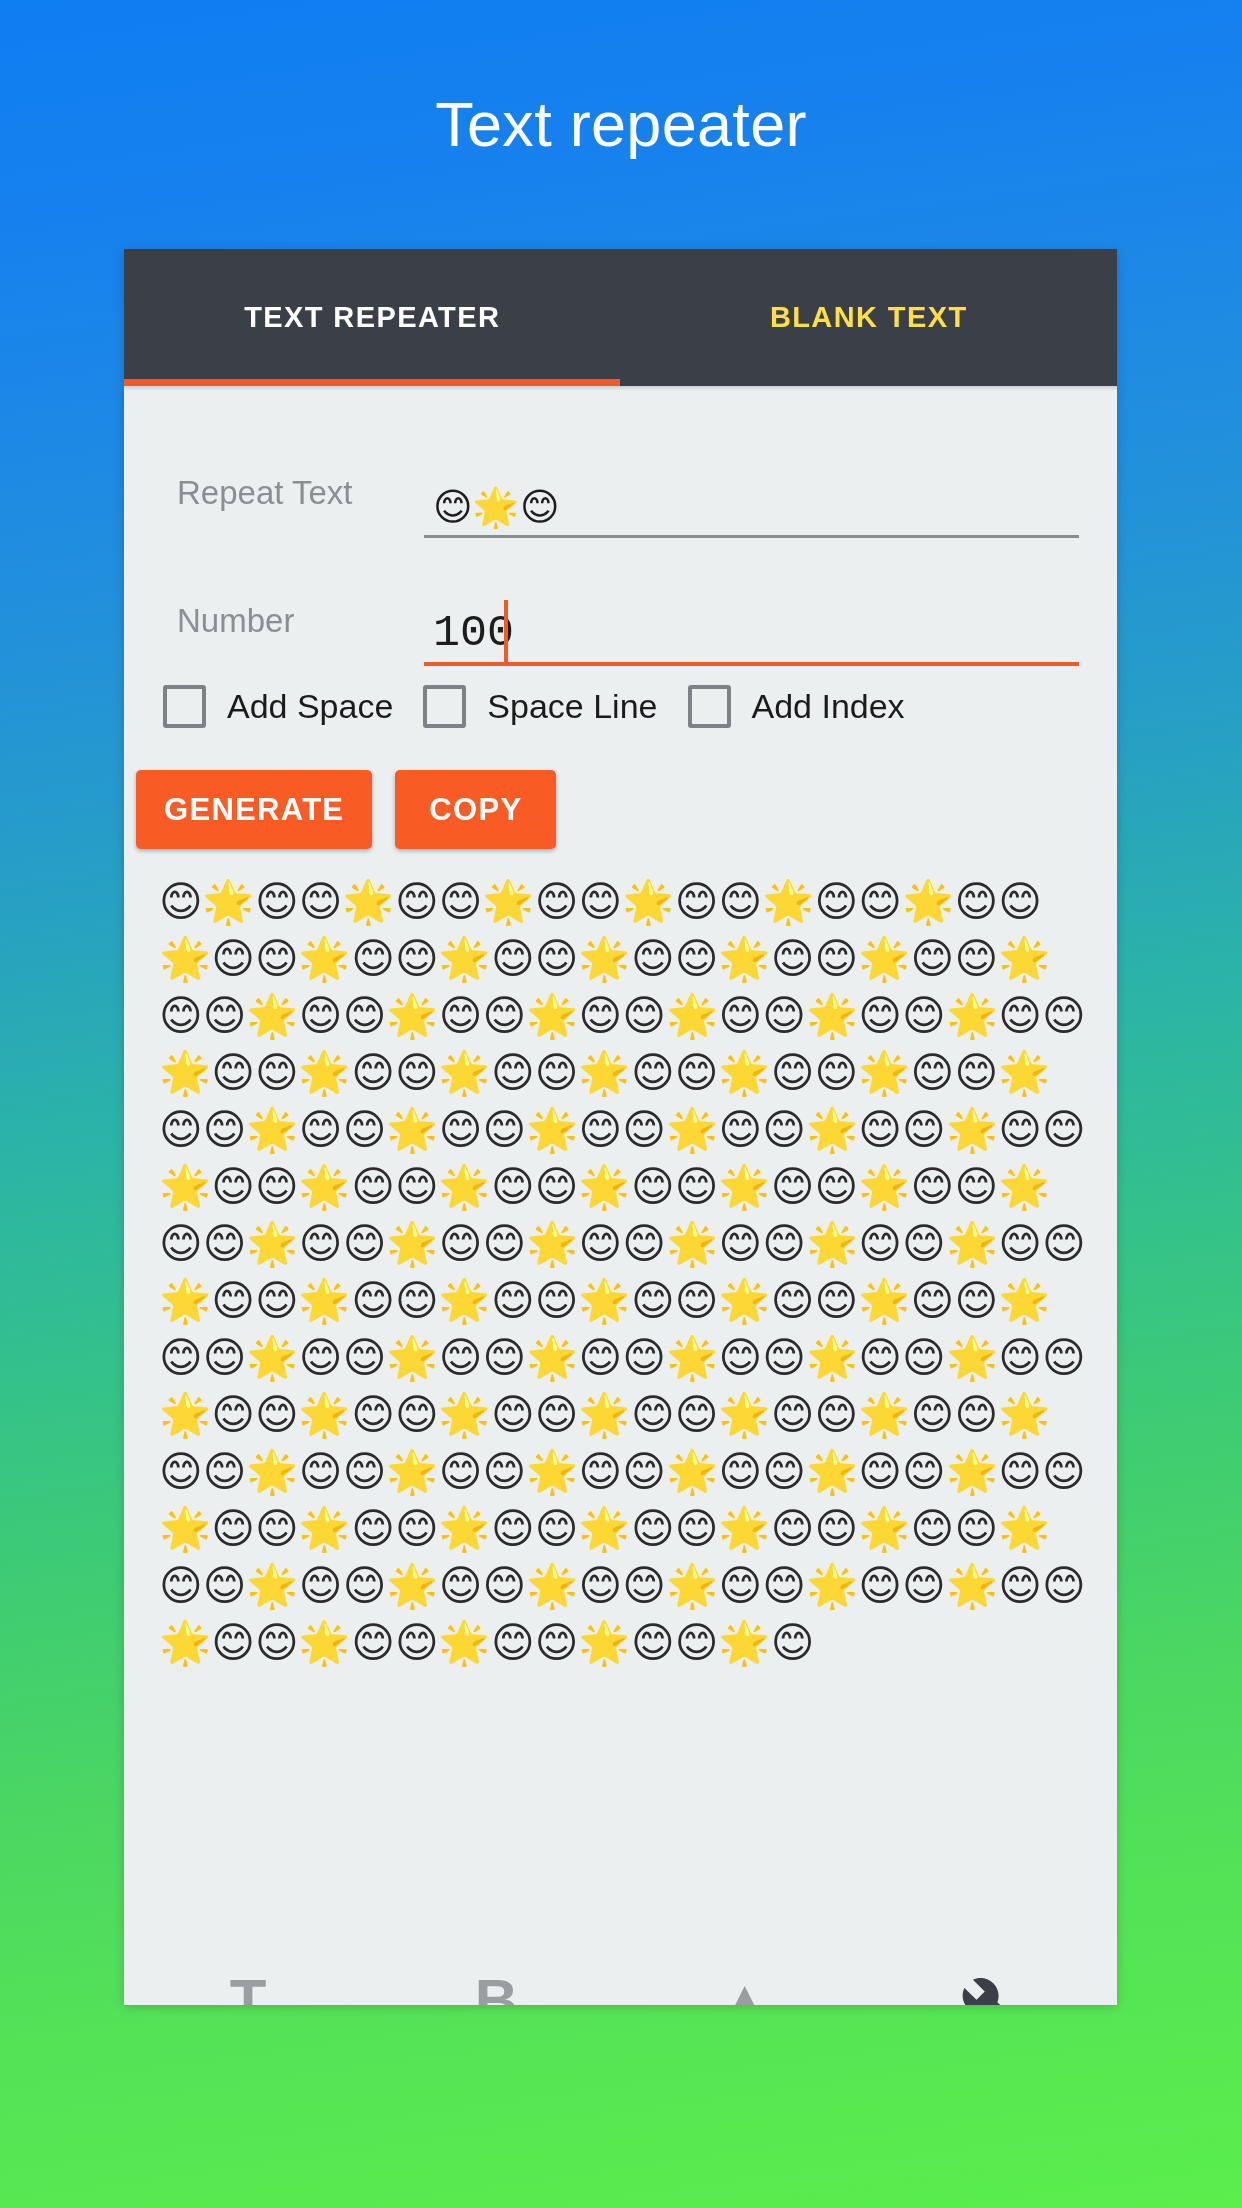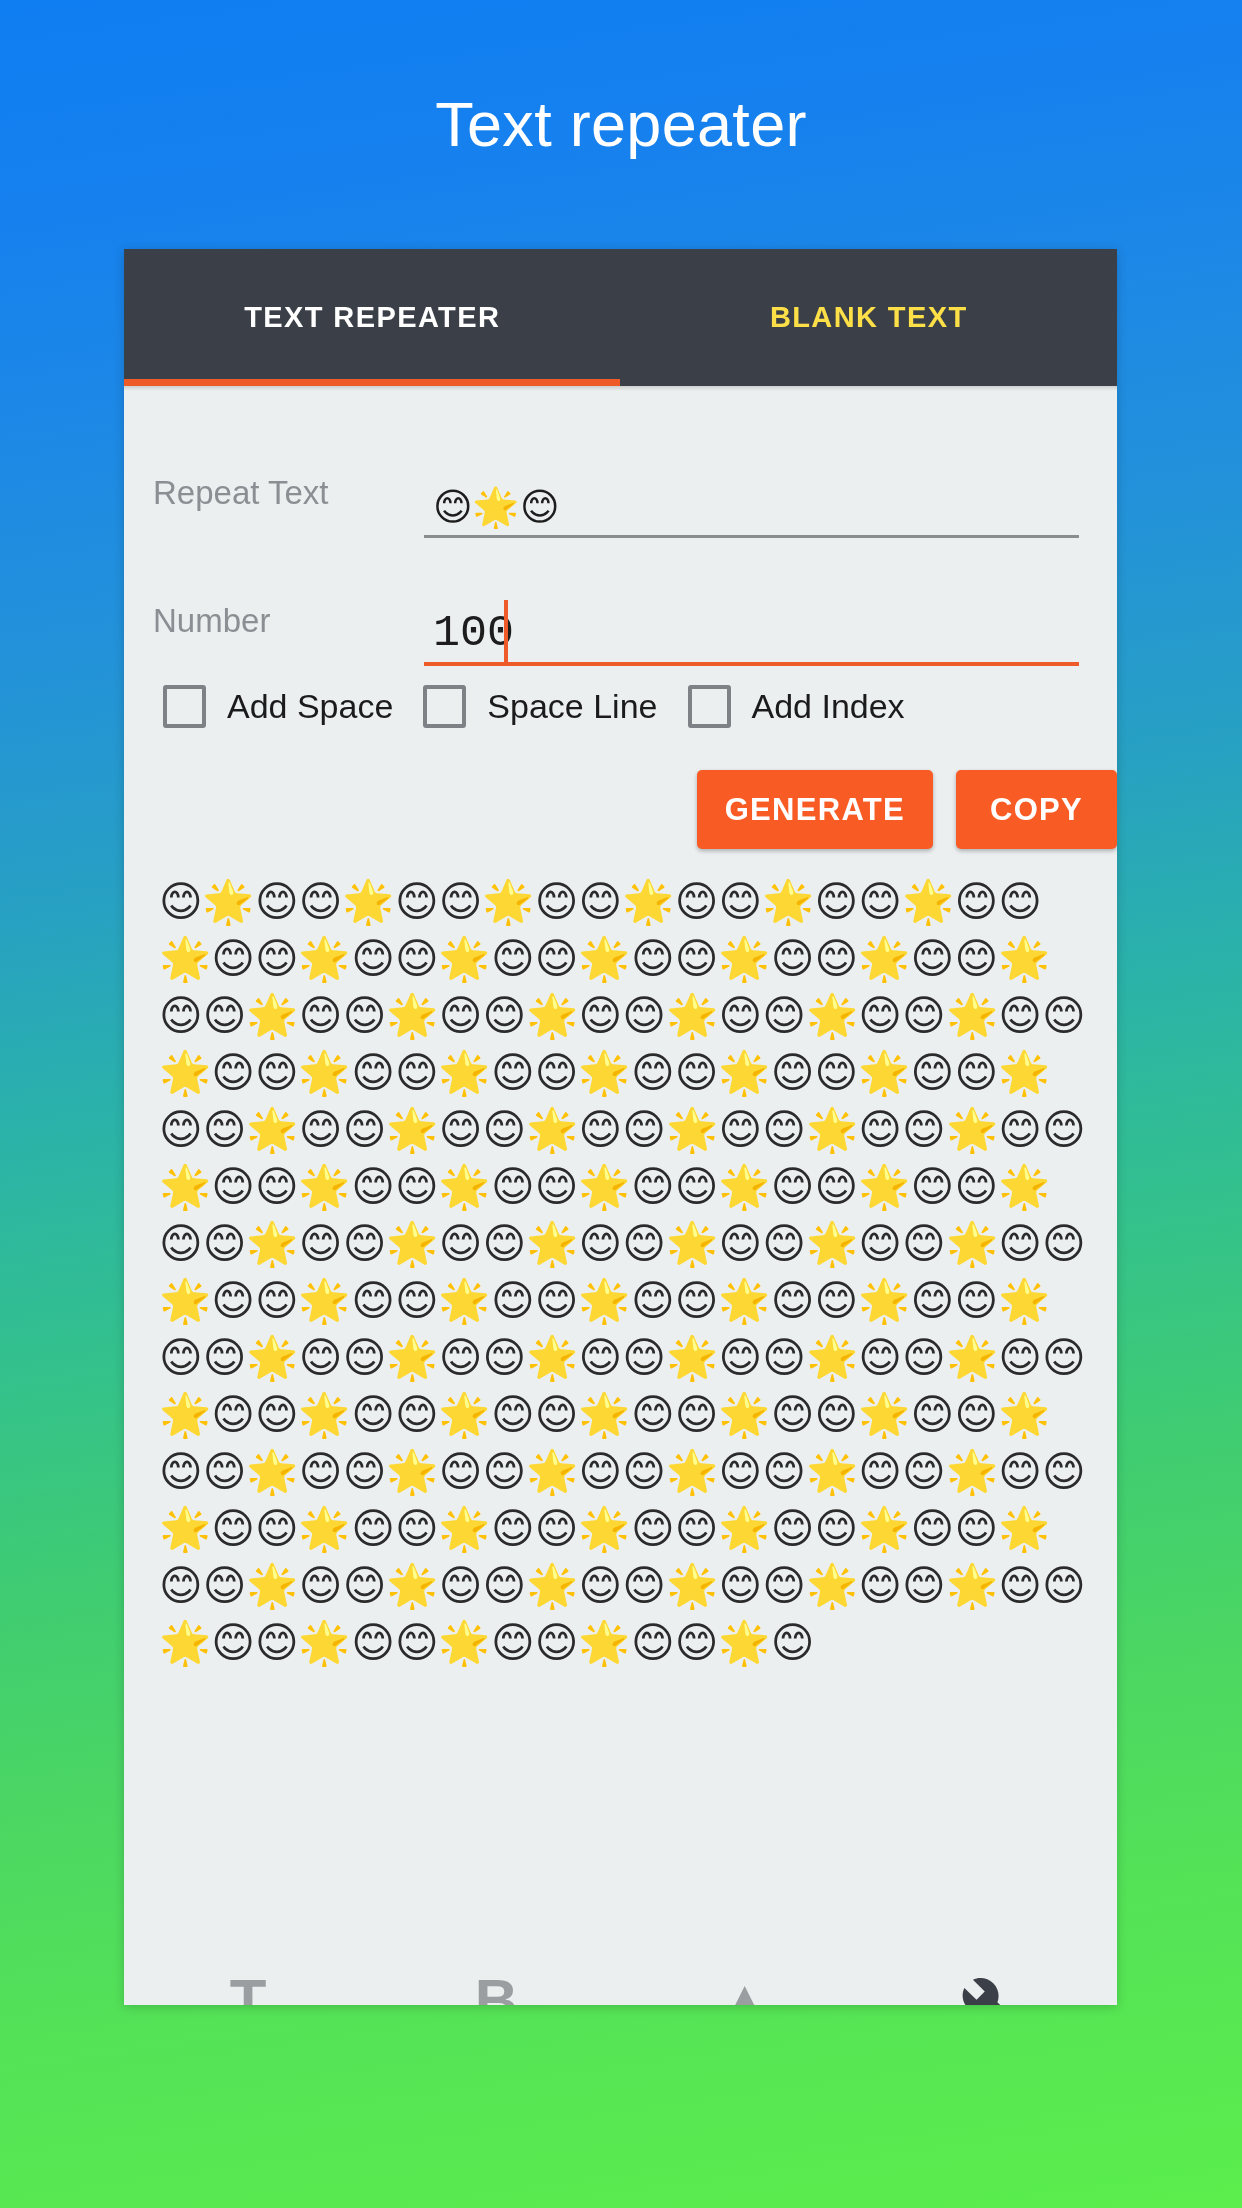--- a/index.html
+++ b/index.html
@@ -81,21 +81,21 @@
   .form { padding:0 0 0 0; }
 
   .field-row {
     position:relative;
     display:flex;
     align-items:flex-end;
     height:104px;
   }
   .field-label {
     position:absolute;
-    left:29px;
+    left:53px;
     bottom:26px;
     font-size:33px;
     color:#8b8f93;
     font-weight:400;
   }
   .field-input-wrap {
     position:absolute;
     left:300px;
     right:38px;
     bottom:0;
@@ -159,23 +159,24 @@
   .cb-label {
     margin-left:21px;
     font-size:34px;
     color:#1b1b1b;
     white-space:nowrap;
   }
 
   
   .button-row {
     display:flex;
-    justify-content:flex-end;
+    justify-content:flex-start;
     gap:23px;
     margin-top:24px;
+    margin-left:12px;
   }
   .btn {
     background:#f95b24;
     color:#ffffff;
     font-size:31px;
     font-weight:700;
     letter-spacing:1.3px;
     border:none;
     border-radius:5px;
     height:79px;

